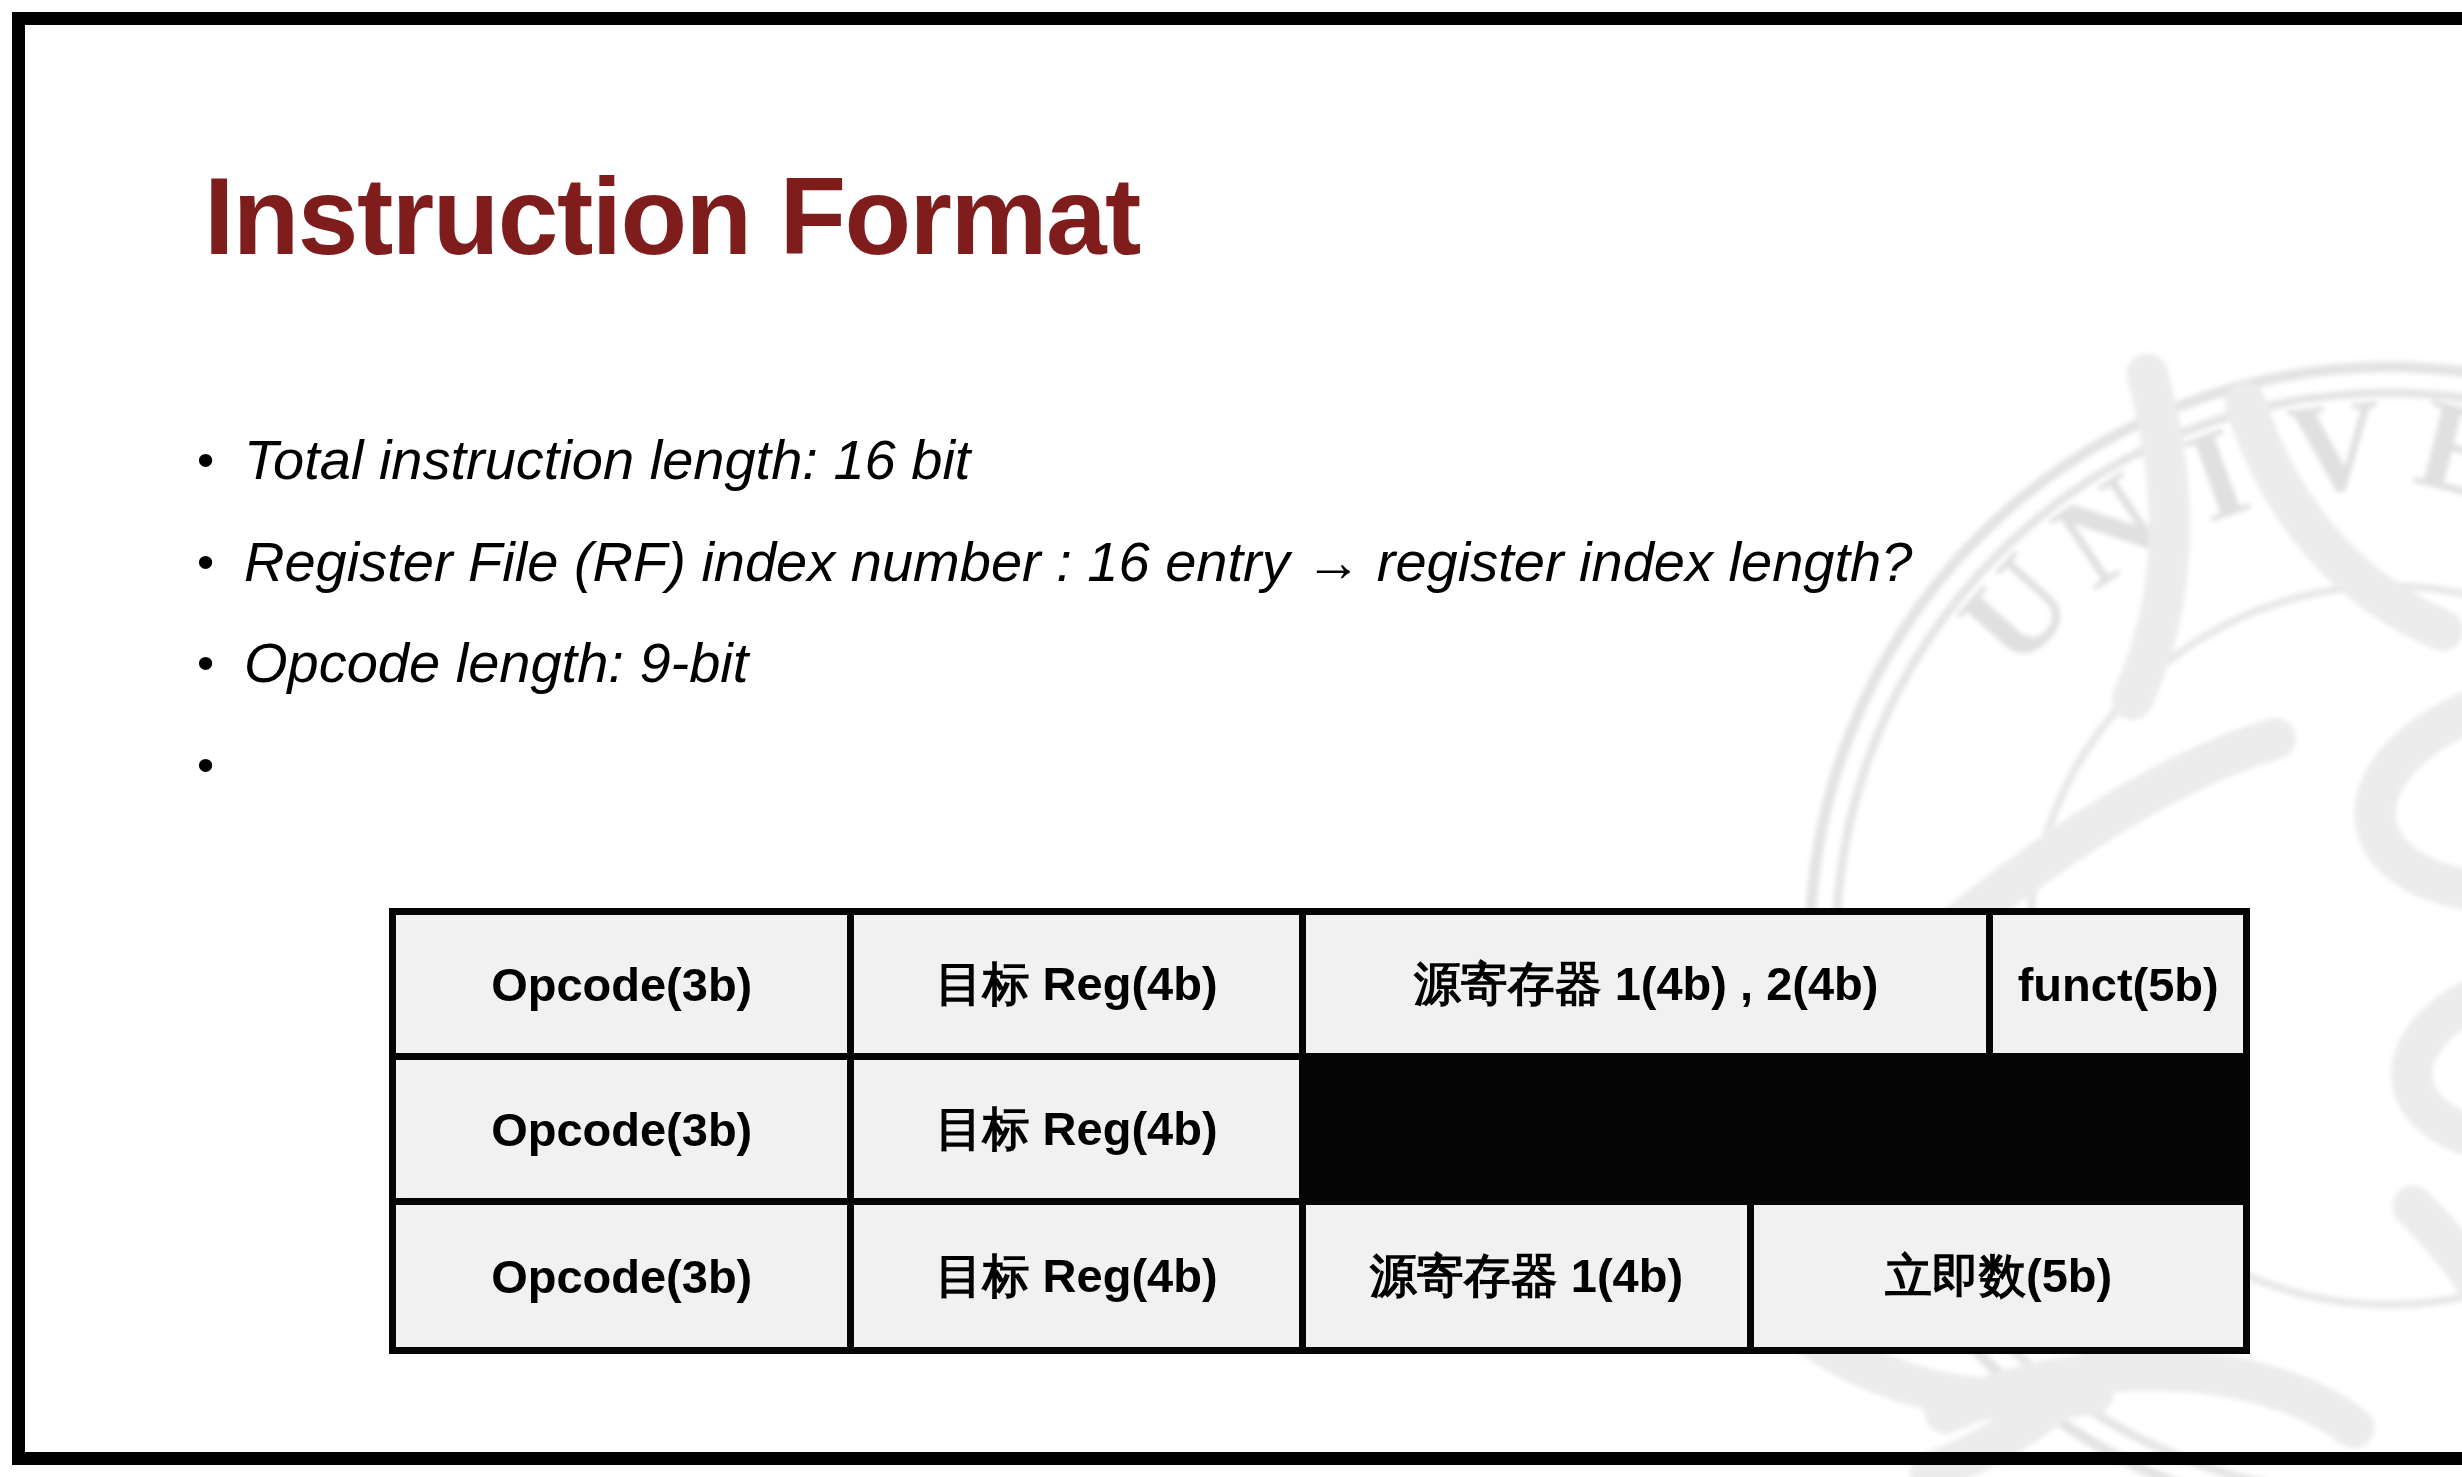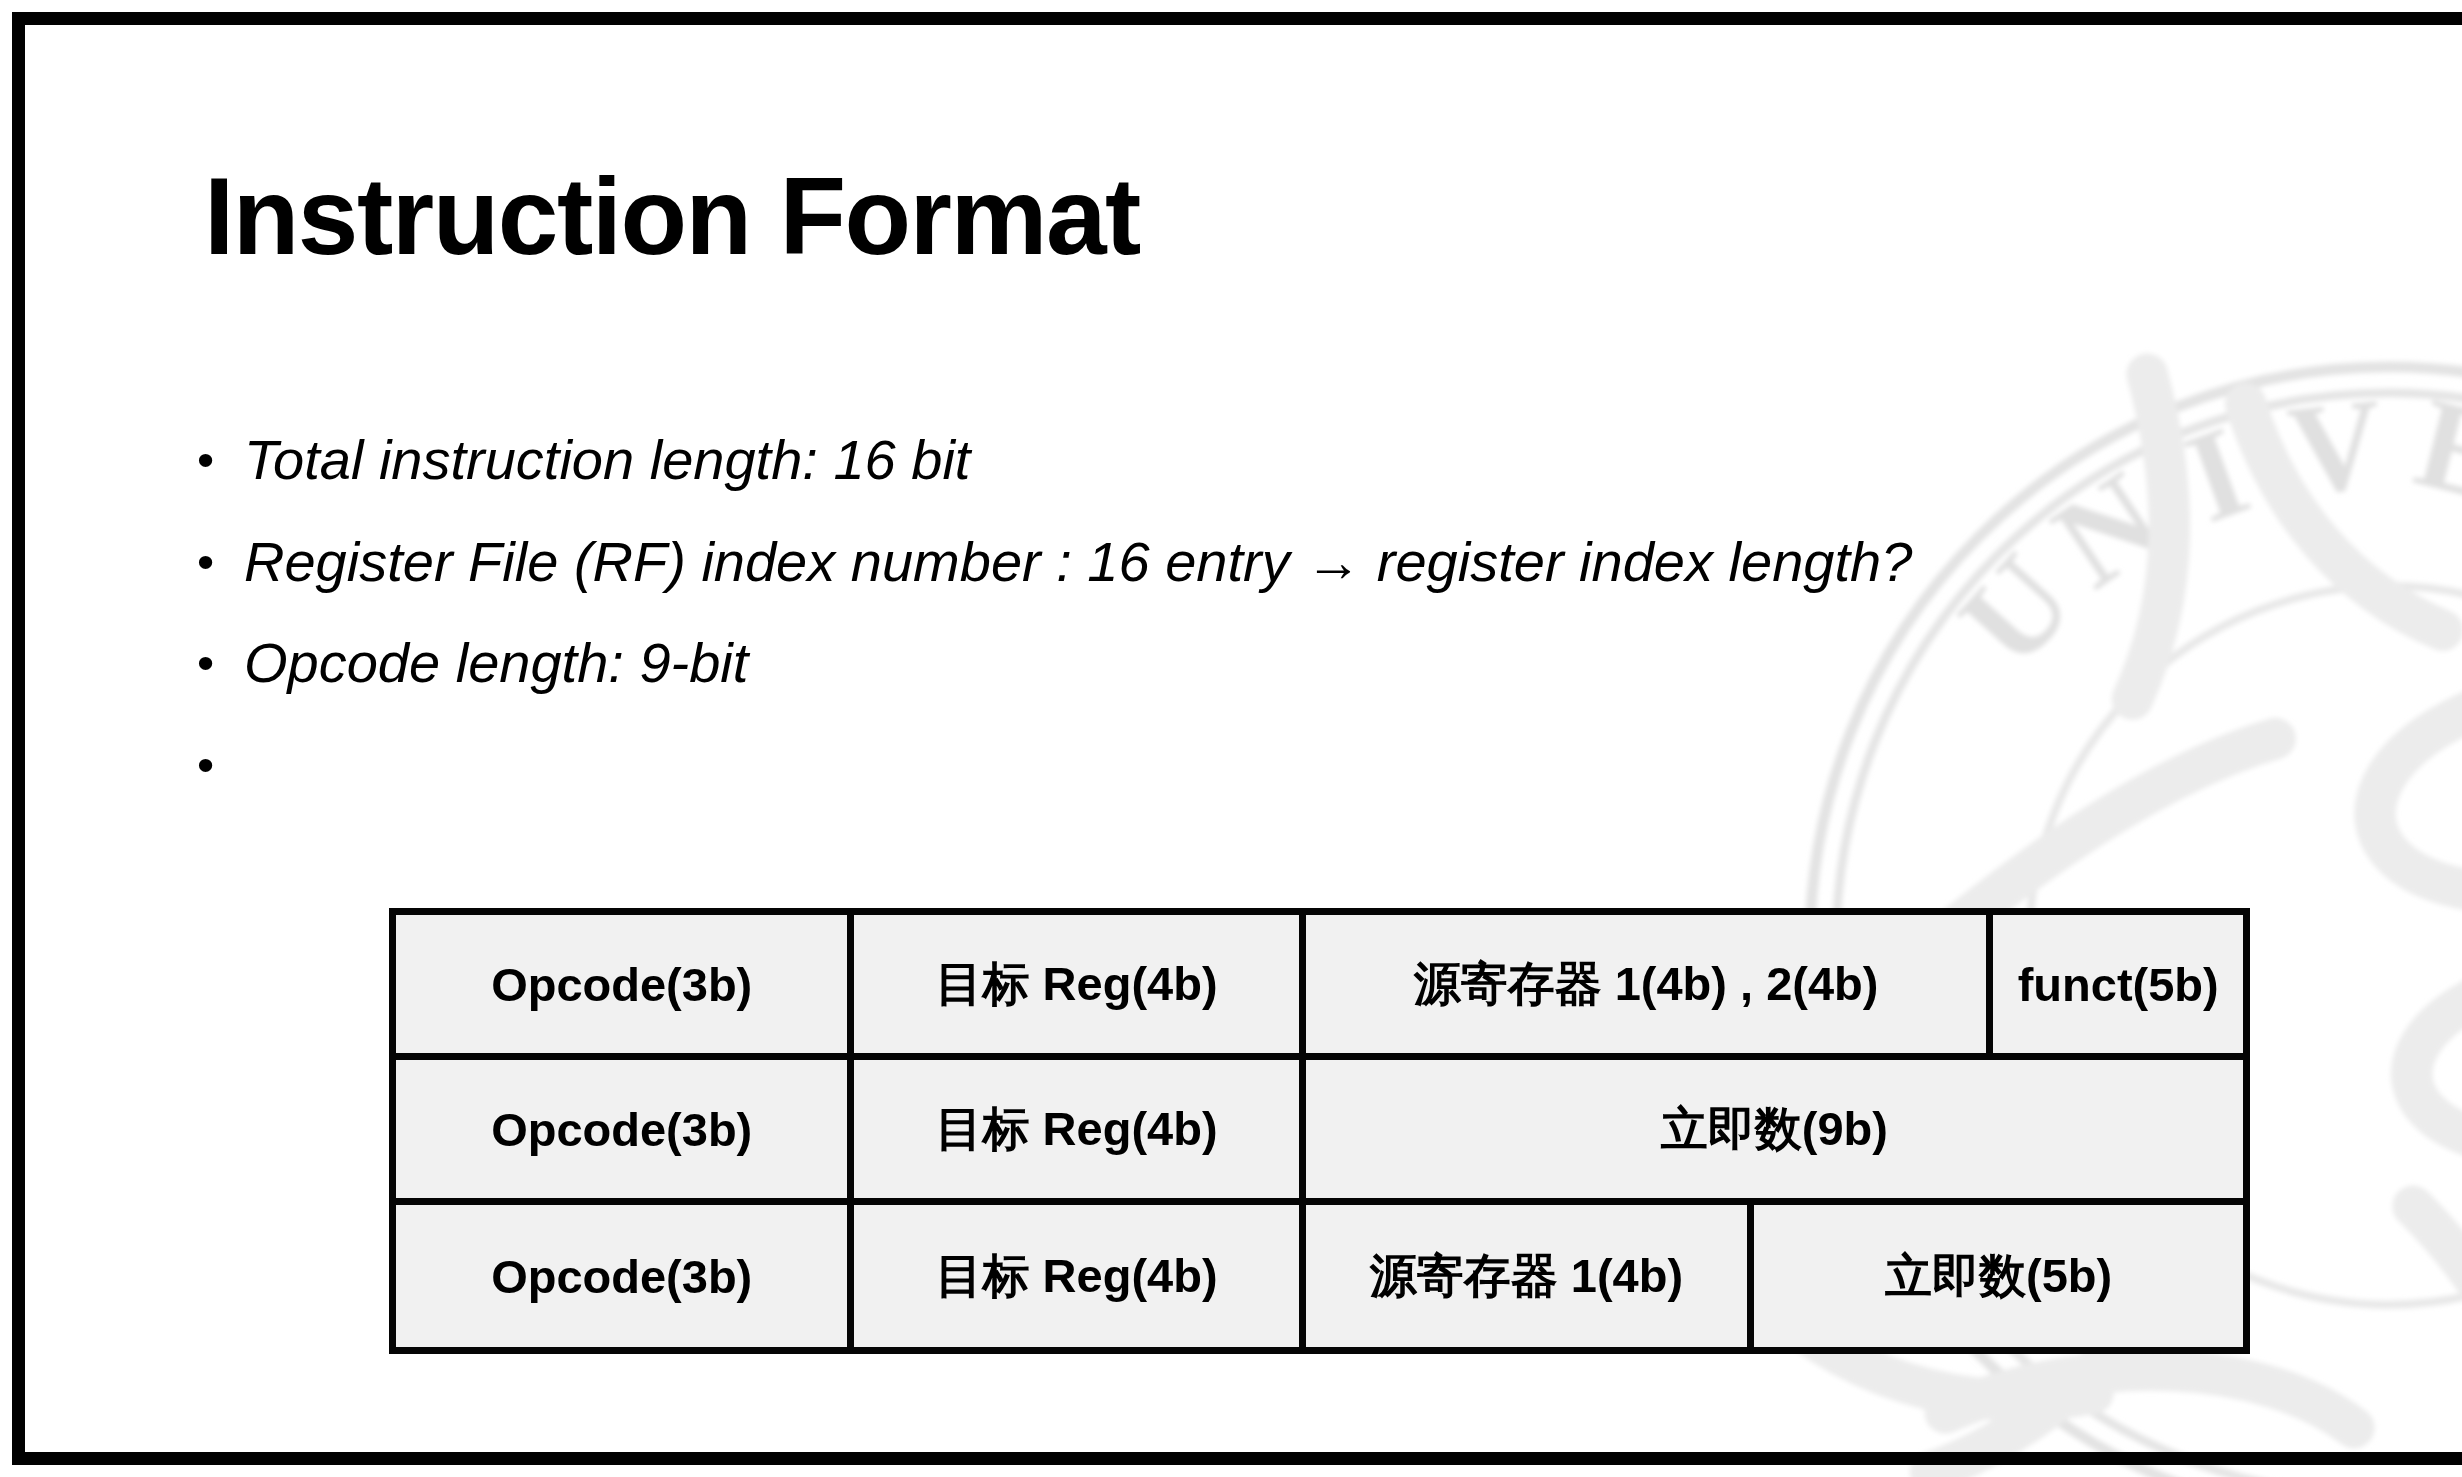--- a/index.html
+++ b/index.html
@@ -28,21 +28,21 @@
   }
   
   .content{position:absolute;inset:0;z-index:2;}
   .title{
     position:absolute;
     left:204px;top:157px;
     font-size:109px;
     font-weight:bold;
     letter-spacing:-1.5px;
     line-height:1.1;
-    color:#000000;
+    color:#7f1d1d;
     white-space:nowrap;
   }
   .bullets{
     position:absolute;
     left:197px;top:425px;
     width:2246px;
   }
   .bullet-row{
     display:flex;
     align-items:flex-start;
@@ -166,21 +166,20 @@
       <div class="fmt-row">
         <div class="fmt-cell c-opcode">Opcode(3b)</div>
         <div class="fmt-cell c-dst">目标 Reg(4b)</div>
         <div class="fmt-cell c-src12">源寄存器 1(4b) , 2(4b)</div>
         <div class="fmt-cell last">funct(5b)</div>
       </div>
 
       <div class="fmt-row">
         <div class="fmt-cell c-opcode">Opcode(3b)</div>
         <div class="fmt-cell c-dst">目标 Reg(4b)</div>
-        <div class="fmt-cell last">立即数(9b)</div>
       </div>
 
       <div class="fmt-row">
         <div class="fmt-cell c-opcode">Opcode(3b)</div>
         <div class="fmt-cell c-dst">目标 Reg(4b)</div>
         <div class="fmt-cell c-src1">源寄存器 1(4b)</div>
         <div class="fmt-cell last">立即数(5b)</div>
       </div>
     </div>
 

